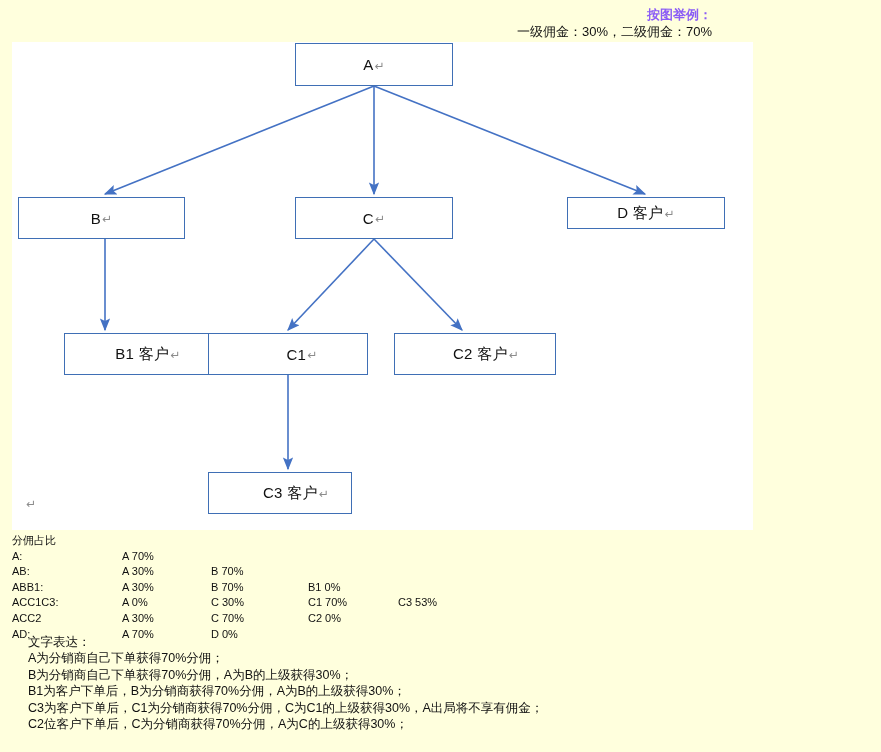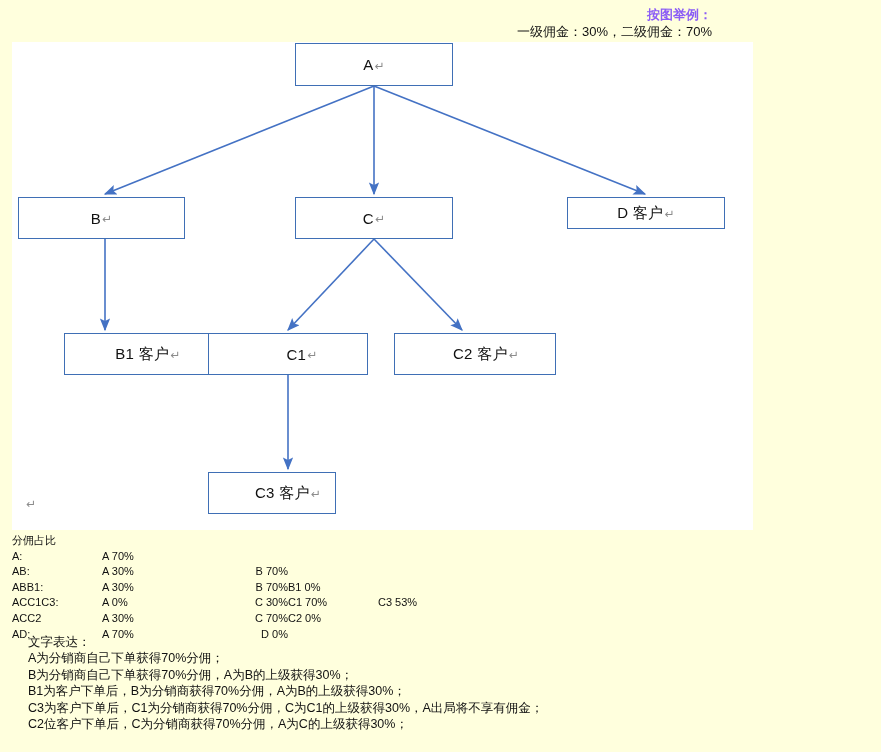--- a/index.html
+++ b/index.html
@@ -93,22 +93,22 @@
     font-size: 11px;
     line-height: 15.6px;
     color: #111;
   }
   .ratio-title { white-space: pre; }
   .ratio-row {
     display: flex;
     white-space: pre;
   }
   .ratio-row .c0 { width: 90px; }
-  .ratio-row .c1 { width: 89px; }
-  .ratio-row .c2 { width: 97px; text-align: right; }
+  .ratio-row .c1 { width: 89px; margin-left: 20px; }
+  .ratio-row .c2 { width: 97px; }
   .ratio-row .c3 { width: 90px; }
 
   #desc-block {
     position: absolute;
     left: 12px;
     top: 634px;
     font-size: 12.5px;
     line-height: 16.4px;
     color: #111;
   }
@@ -176,21 +176,21 @@
   <div class="node" style="left:196px; top:291px; width:160px; height:42px;padding-left:28px;">
     <span>C1</span>
       <span class="pilcrow">↵</span>
   </div>
 
   <div class="node" style="left:382px; top:291px; width:162px; height:42px;padding-left:22px;">
     <span>C2 客户</span>
       <span class="pilcrow">↵</span>
   </div>
 
-  <div class="node" style="left:196px; top:430px; width:128px; height:42px;padding-left:32px;">
+  <div class="node" style="left:196px; top:430px; width:144px; height:42px;padding-left:32px;">
     <span>C3 客户</span>
       <span class="pilcrow">↵</span>
   </div>
 
   <span class="stray-return">↵</span>
 </div>
 
 <div id="ratio-block">
   <div class="ratio-title">分佣占比</div>
 

